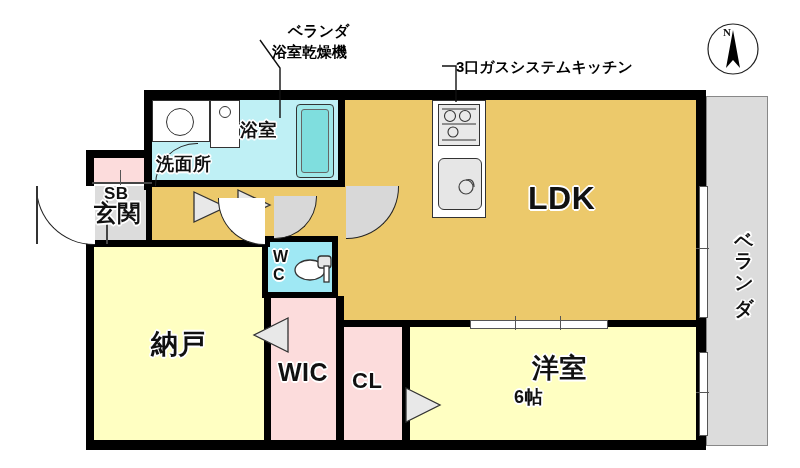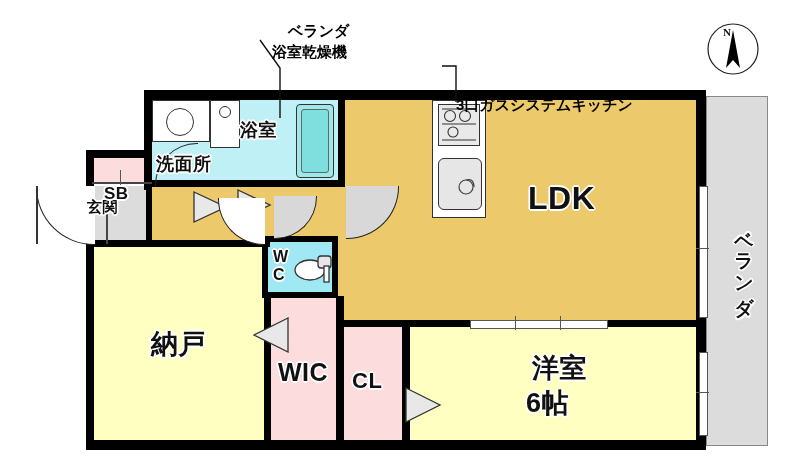--- a/index.html
+++ b/index.html
@@ -216,36 +216,36 @@
     <polygon points="36,2 2,19 36,36" fill="#e8e8e8" stroke="#333" stroke-width="1.3"></polygon>
   </svg>
 
   <svg class="abs" style="left:404px;top:386px;" width="38" height="38" viewBox="0 0 38 38">
     <polygon points="2,2 36,19 2,36" fill="#e8e8e8" stroke="#333" stroke-width="1.3"></polygon>
   </svg>
 
   <div class="lbl" style="left:528px;top:180px;font-size:32px;">LDK</div>
 
   <div class="lbl" style="left:532px;top:350px;font-size:27px;">洋室</div>
-  <div class="lbl" style="left:526px;top:385px;font-size:27px;">6帖</div>
+  <div class="lbl" style="left:514px;top:385px;font-size:18px;">6帖</div>
 
   <div class="lbl" style="left:151px;top:326px;font-size:27px;">納戸</div>
 
   <div class="lbl" style="left:278px;top:358px;font-size:25px;">WIC</div>
 
   <div class="lbl" style="left:352px;top:368px;font-size:22px;">CL</div>
 
   <div class="lbl" style="left:273px;top:248px;font-size:16px;">W</div>
   <div class="lbl" style="left:273px;top:266px;font-size:16px;">C</div>
 
   <div class="lbl" style="left:156px;top:152px;font-size:18px;">洗面所</div>
 
   <div class="lbl" style="left:240px;top:118px;font-size:18px;">浴室</div>
 
-  <div class="lbl" style="left:87px;top:198px;font-size:15px;">玄関</div>
+  <div class="lbl" style="left:94px;top:198px;font-size:23px;">玄関</div>
 
   <div class="lbl" style="left:104px;top:158px;font-size:17px;margin-top:26px;">SB</div>
 
   <div class="callout" style="left:288px;top:22px;">ベランダ</div>
   <div class="callout" style="left:272px;top:43px;">浴室乾燥機</div>
-  <div class="callout" style="left:456px;top:58px;margin-top:38px;">3口ガスシステムキッチン</div>
+  <div class="callout" style="left:456px;top:58px;">3口ガスシステムキッチン</div>
 
 </div>
 
 </body></html>

